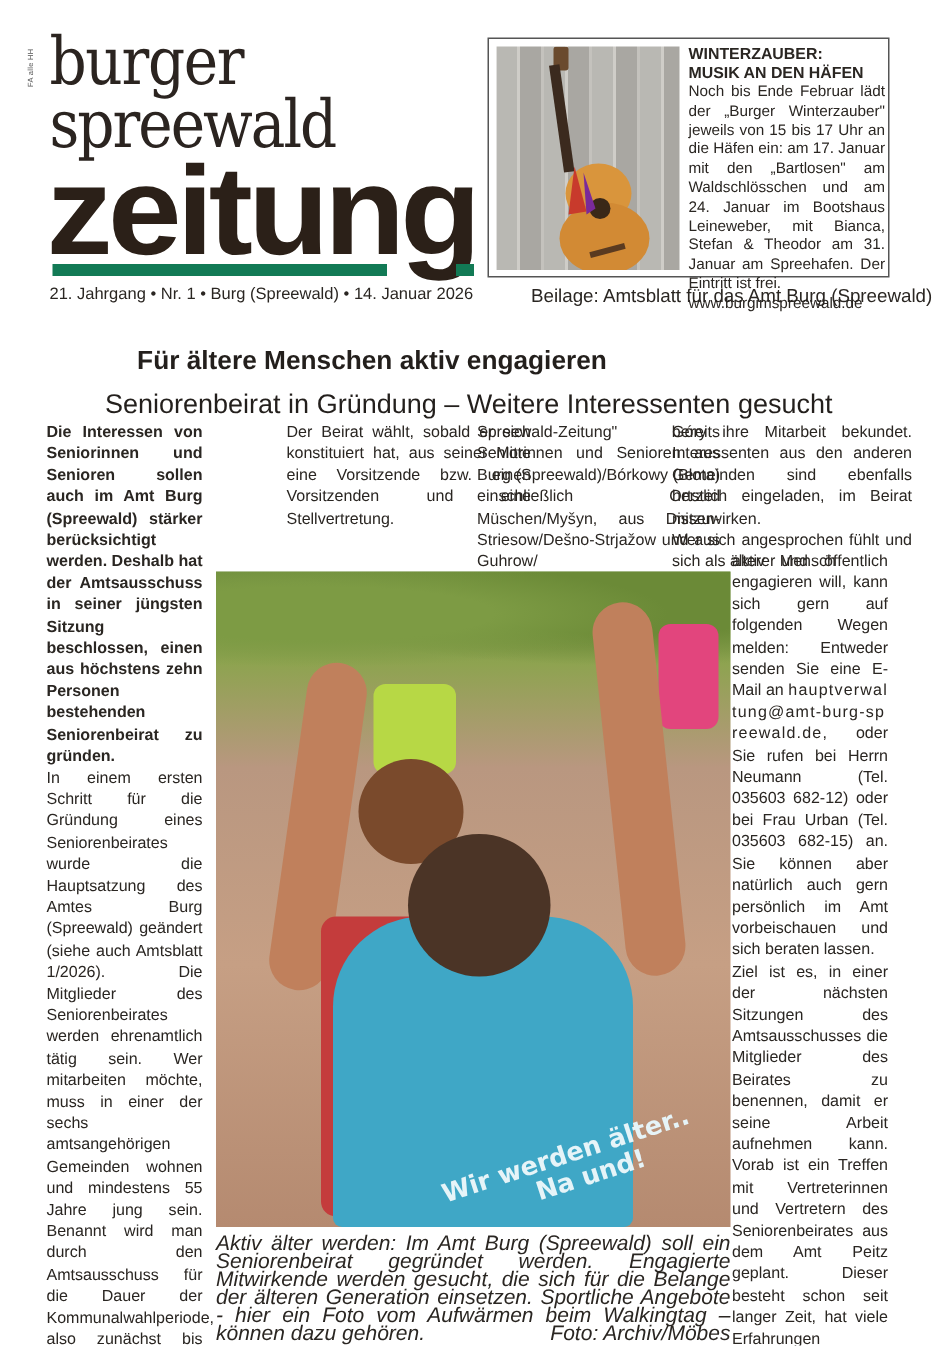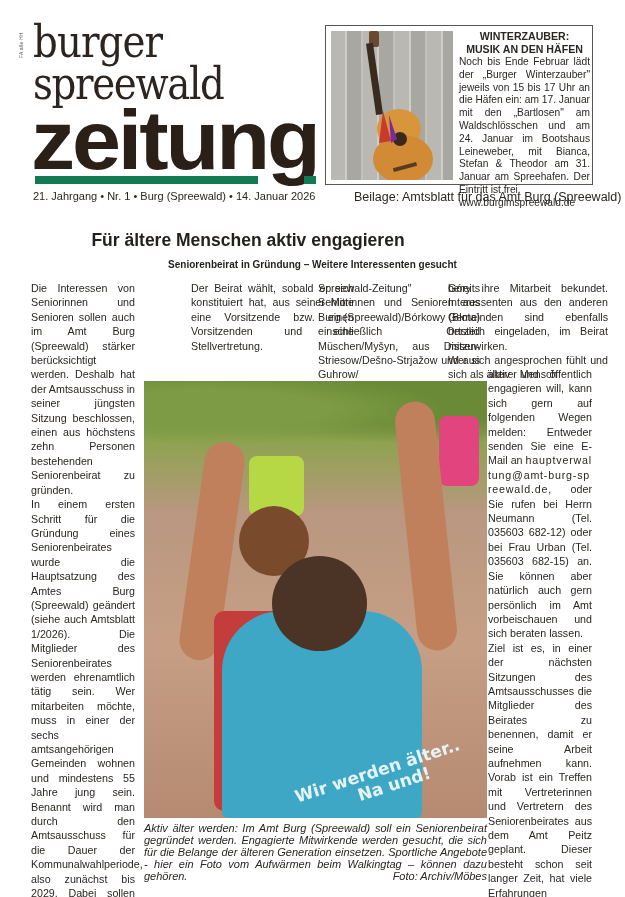--- a/index.html
+++ b/index.html
@@ -16,51 +16,51 @@
   .mast-zeitung { left: 31px; top: 104px; font-family: "Liberation Sans", sans-serif; font-weight: 900; font-size: 84px; line-height: 72px; color: #2b2018; letter-spacing: -3px; transform: scaleX(1.05); transform-origin: left; }
   .mast-bar { left: 35px; top: 176px; width: 223px; height: 8px; background: #127a55; }
   .mast-dot { left: 304px; top: 176px; width: 12px; height: 8px; background: #127a55; }
   .issue-line { left: 33px; top: 190px; font-size: 11px; color: #2a2622; white-space: nowrap; }
 
   
   .teaser { left: 325px; top: 25px; width: 268px; height: 160px; border: 1.5px solid #555; box-sizing: border-box; }
   .teaser-img { left: 5px; top: 5px; width: 122px; height: 149px; overflow: hidden;
     background: repeating-linear-gradient(90deg, #b9b8b3 0 14px, #cfcdc8 14px 16px, #a9a7a2 16px 30px, #c4c2bd 30px 32px); }
   .teaser-text { left: 133px; top: 4px; width: 131px; font-size: 10.2px; line-height: 12.8px; text-align: justify; }
-  .teaser-title { font-weight: bold; text-align: center; font-size: 10.6px; line-height: 13px; }
+  .teaser-title { font-weight: bold; text-align: left; font-size: 10.6px; line-height: 13px; }
   .beilage { left: 354px; top: 190px; font-size: 12.5px; white-space: nowrap; }
 
   
   .h1 { left: 0; width: 496px; top: 230px; text-align: center; font-size: 17.5px; font-weight: bold; color: #231f1c; }
-  .h2 { left: 0; width: 625px; top: 259px; text-align: center; font-size: 10px; font-weight: bold; color: #231f1c; }
+  .h2 { left: 0; width: 625px; top: 259px; text-align: center; font-size: 18px; font-weight: normal; color: #231f1c; }
 
   
   .col { font-size: 10.7px; line-height: 14.4px; text-align: justify; color: #2a2622; }
   .col p { margin: 0; }
   .col1 { left: 31px; top: 281px; width: 104px; }
-  .col1 .lead { font-weight: normal; }
+  .col1 .lead { font-weight: bold; }
   .col2 { left: 146px; top: 281px; width: 163px; margin-left: 45px; }
   .col3 { left: 318px; top: 281px; width: 162px; }
   .col4 { left: 448px; top: 281px; width: 160px; }
   .col4b { left: 488px; top: 367px; width: 104px; }
 
   
   .photo { left: 144px; top: 381px; width: 343px; height: 437px; overflow: hidden;
     background: linear-gradient(180deg, #6e8d3d 0%, #8ea350 14%, #b99780 30%, #c69f84 60%, #b58a70 100%); }
   .ph-tree { left: 0; top: 0; width: 343px; height: 70px; background: radial-gradient(ellipse at 20% 40%, #7d9b44 0 30%, transparent 60%), radial-gradient(ellipse at 80% 30%, #6b8a37 0 30%, transparent 60%); }
   .ph-shirt { left: 78px; top: 230px; width: 200px; height: 207px; background: #3fa7c6; border-radius: 60px 60px 6px 6px; }
   .ph-head { left: 128px; top: 175px; width: 95px; height: 95px; background: #4b3426; border-radius: 50%; }
   .ph-arm-l { left: 48px; top: 60px; width: 40px; height: 220px; background: #c0805c; border-radius: 20px; transform: rotate(8deg); }
   .ph-arm-r { left: 262px; top: 20px; width: 40px; height: 250px; background: #c0805c; border-radius: 20px; transform: rotate(-6deg); }
   .ph-red { left: 70px; top: 230px; width: 90px; height: 200px; background: #c43c3c; border-radius: 10px; }
   .ph-head2 { left: 95px; top: 125px; width: 70px; height: 70px; background: #7a4a2c; border-radius: 50%; }
   .ph-green { left: 105px; top: 75px; width: 55px; height: 60px; background: #b7d845; border-radius: 8px; }
   .ph-pink { left: 295px; top: 35px; width: 40px; height: 70px; background: #e2457d; border-radius: 8px; }
   .ph-shirt-text { left: 150px; top: 380px; font-family: "DejaVu Sans", sans-serif; font-weight: bold; font-size: 17px; color: #e6f4f8; transform: rotate(-18deg); white-space: nowrap; line-height: 18px; }
-  .caption { left: 144px; top: 822px; width: 343px; font-size: 11px; line-height: 12px; font-style: italic; text-align: justify; color: #2a2622; }
+  .caption { left: 144px; top: 822px; width: 343px; font-size: 14px; line-height: 12px; font-style: italic; text-align: justify; color: #2a2622; }
   .caption .credit { float: right; }
 </style>
 </head>
 <body>
 
 <div class="abs side-code">FA alle HH</div>
 <div class="abs mast-burger">burger</div>
 <div class="abs mast-spree">spreewald</div>
 <div class="abs mast-zeitung">zeitung</div>
 <div class="abs mast-bar"></div>

